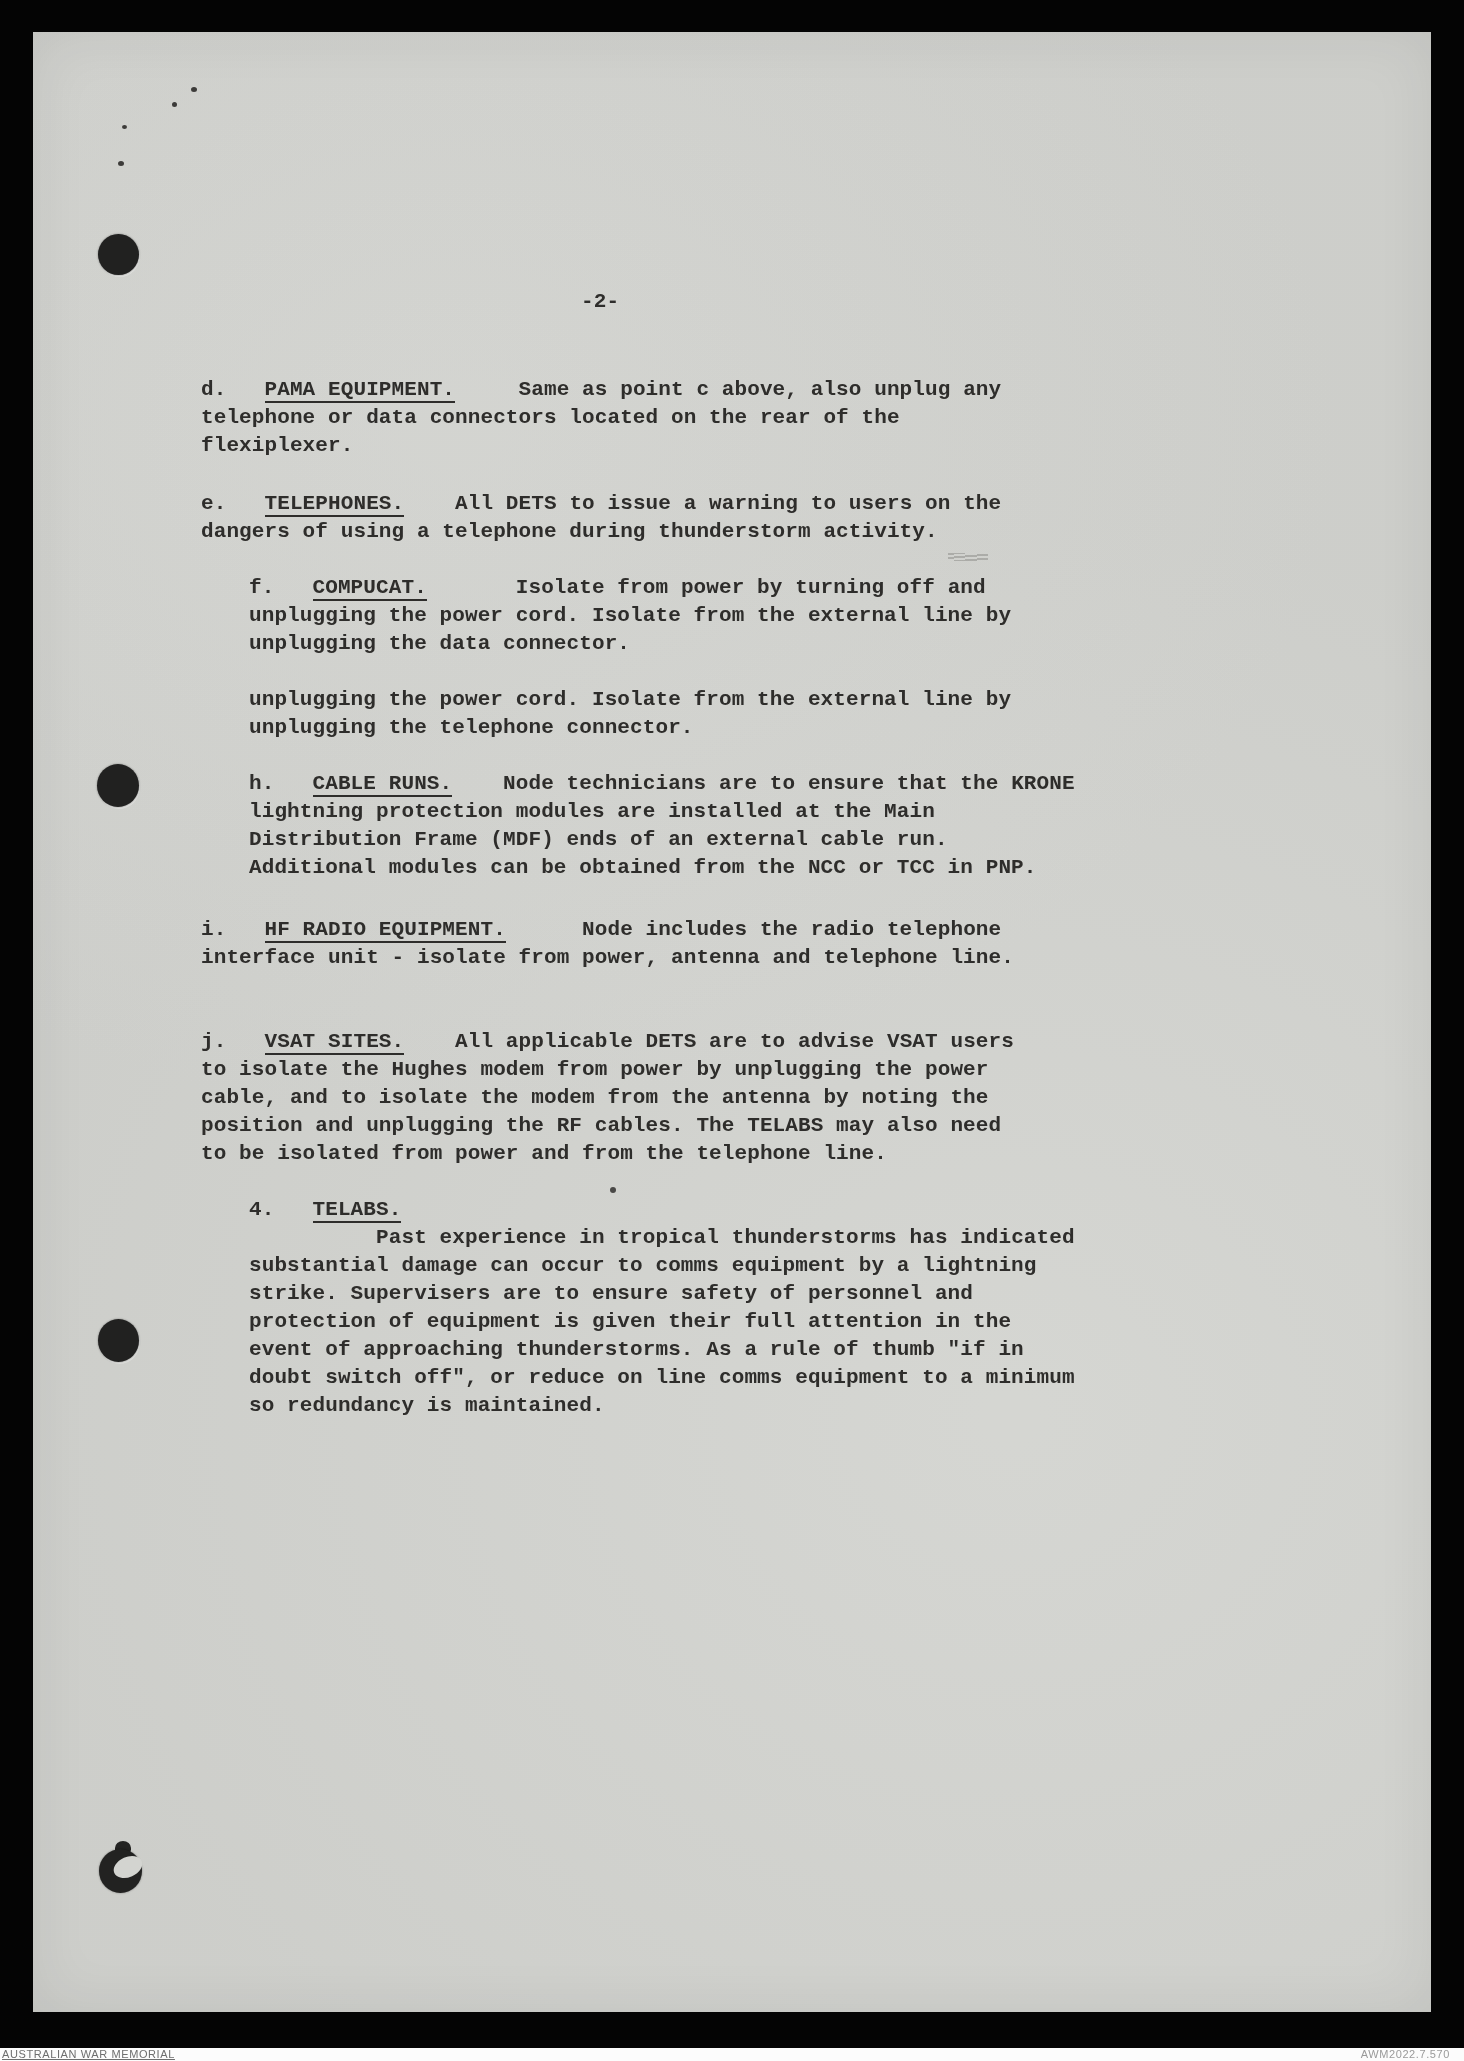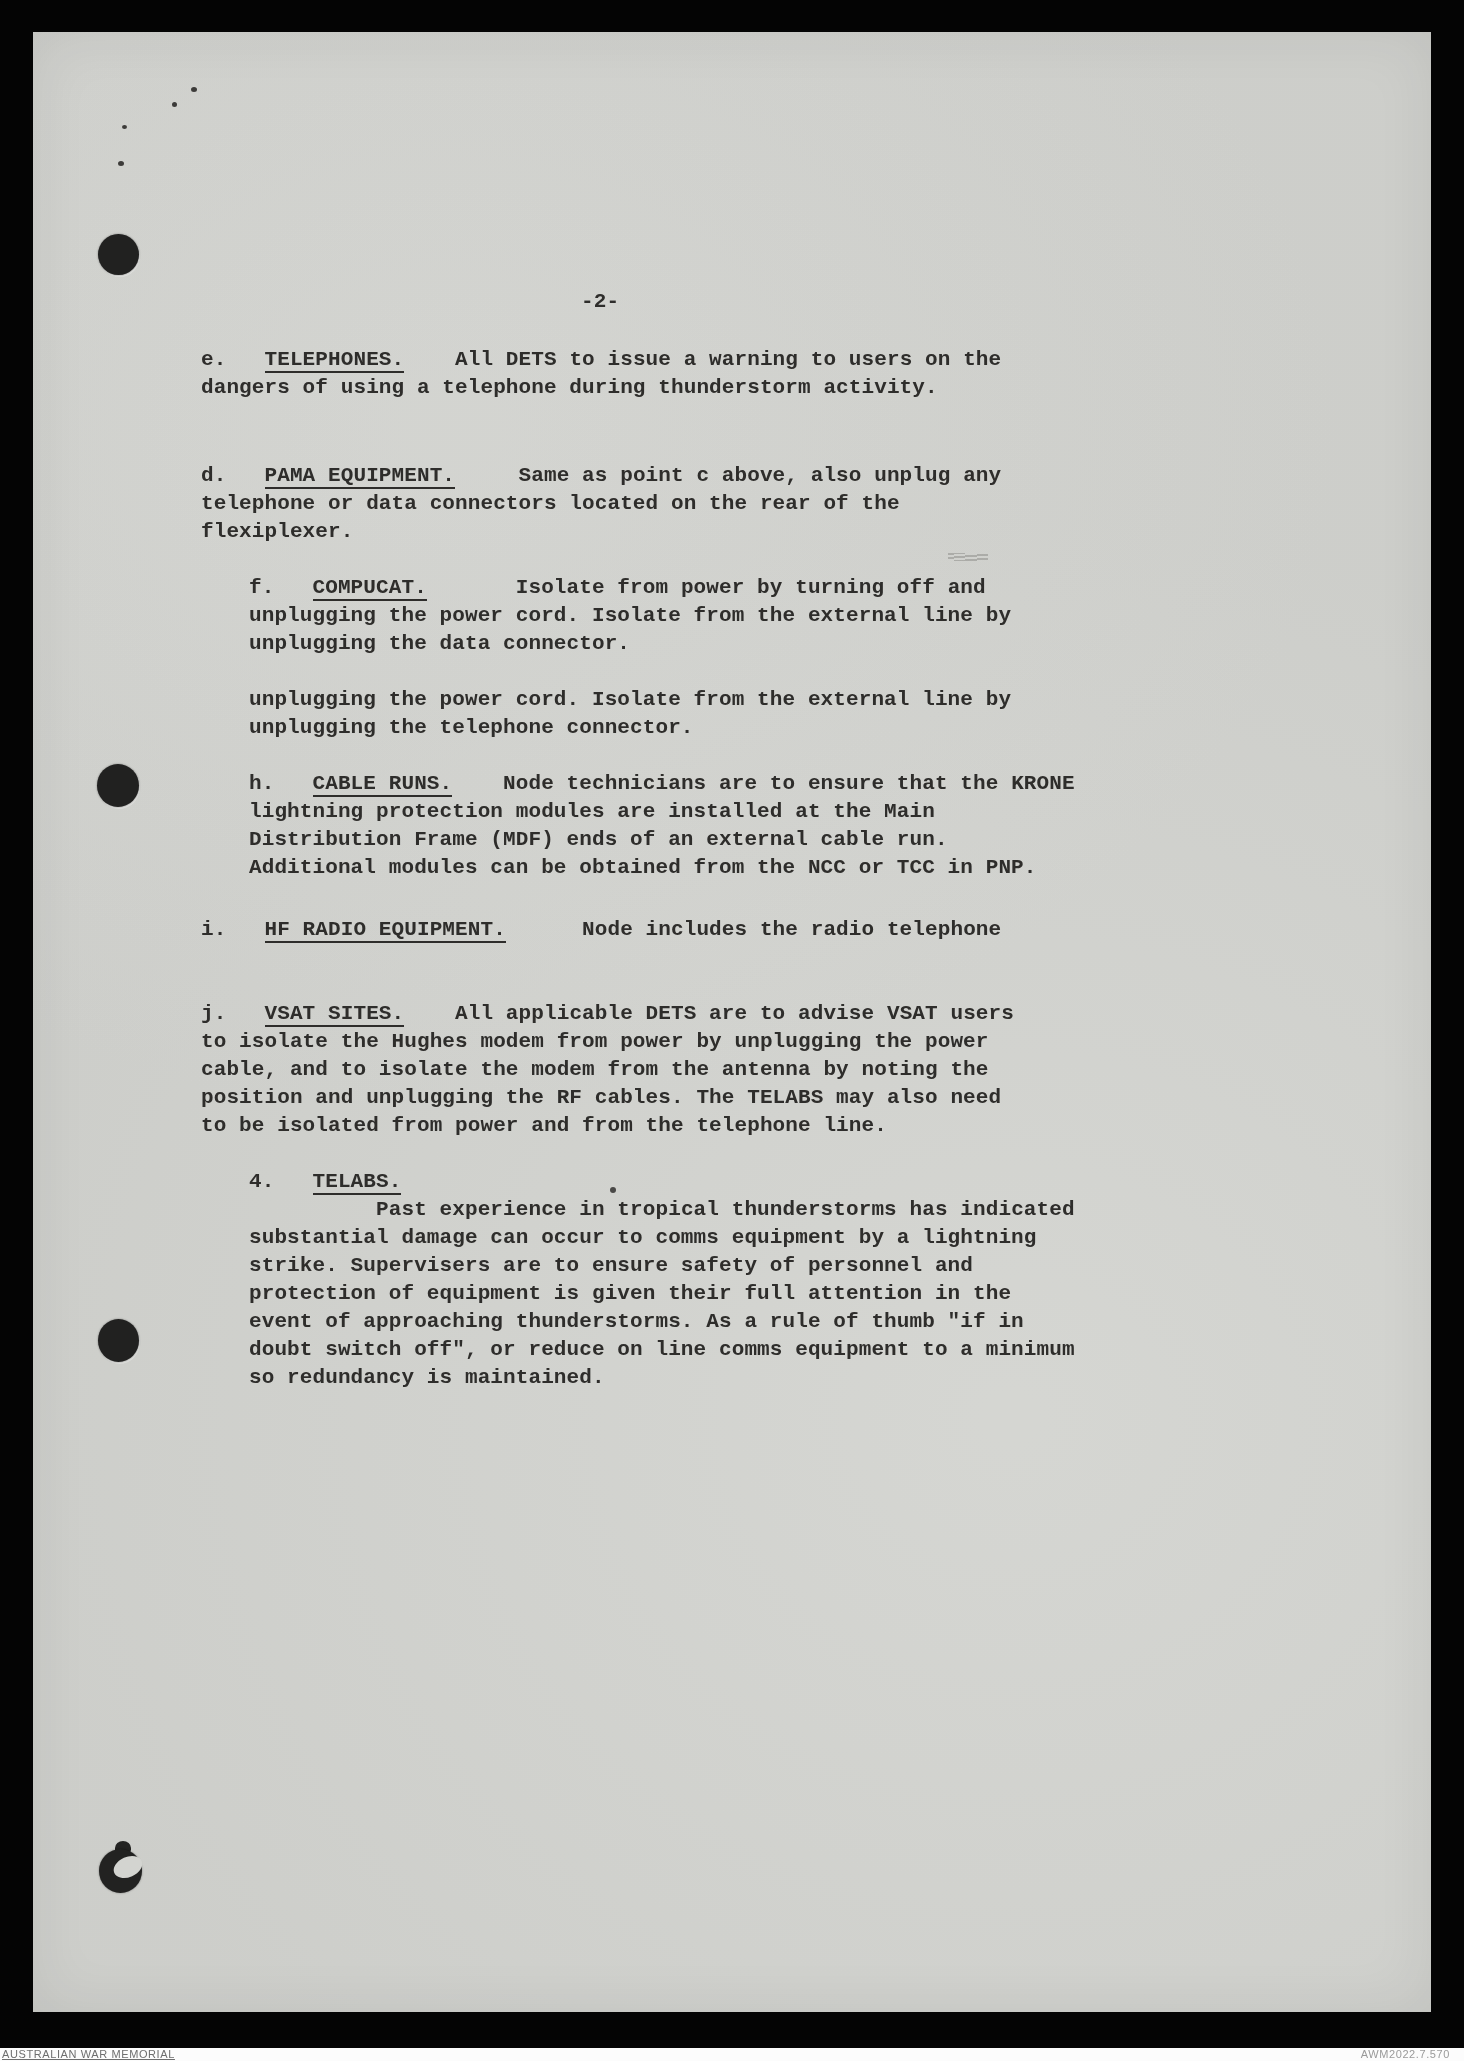--- a/index.html
+++ b/index.html
@@ -70,29 +70,29 @@
     <span class="blob"></span>
     <span class="crescent"></span>
   </span>
 
   <span class="smudge"></span>
 
   <div class="textcol">
 
     <div class="line pageno"><span>-2-</span></div>
 
-    <div class="para mt30">
-      <div class="fline"><span>e.   </span><span class="hd">TELEPHONES.</span><span>    All DETS to issue a warning to users on the</span></div>
-      <div class="cont">dangers of using a telephone during thunderstorm activity.</div>
-    </div>
-
     <div class="para mt60">
       <div class="fline"><span>d.   </span><span class="hd">PAMA EQUIPMENT.</span><span>     Same as point c above, also unplug any</span></div>
       <div class="cont">telephone or data connectors located on the rear of the
 flexiplexer.</div>
+    </div>
+
+    <div class="para mt30">
+      <div class="fline"><span>e.   </span><span class="hd">TELEPHONES.</span><span>    All DETS to issue a warning to users on the</span></div>
+      <div class="cont">dangers of using a telephone during thunderstorm activity.</div>
     </div>
 
     <div class="para mt28">
       <div class="fline"><span>f.   </span><span class="hd">COMPUCAT.</span><span>       Isolate from power by turning off and</span></div>
       <div class="cont">unplugging the power cord. Isolate from the external line by
 unplugging the data connector.</div>
     </div>
 
     <div class="para mt28">
       <div class="cont">unplugging the power cord. Isolate from the external line by
@@ -101,20 +101,21 @@
 
     <div class="para mt28">
       <div class="fline"><span>h.   </span><span class="hd">CABLE RUNS.</span><span>    Node technicians are to ensure that the KRONE</span></div>
       <div class="cont">lightning protection modules are installed at the Main
 Distribution Frame (MDF) ends of an external cable run.
 Additional modules can be obtained from the NCC or TCC in PNP.</div>
     </div>
 
     <div class="para mt34">
       <div class="fline"><span>i.   </span><span class="hd">HF RADIO EQUIPMENT.</span><span>      Node includes the radio telephone</span></div>
+      <div class="cont">interface unit - isolate from power, antenna and telephone line.</div>
     </div>
 
     <div class="para mt56">
       <div class="fline"><span>j.   </span><span class="hd">VSAT SITES.</span><span>    All applicable DETS are to advise VSAT users</span></div>
       <div class="cont">to isolate the Hughes modem from power by unplugging the power
 cable, and to isolate the modem from the antenna by noting the
 position and unplugging the RF cables. The TELABS may also need
 to be isolated from power and from the telephone line.</div>
     </div>
 

